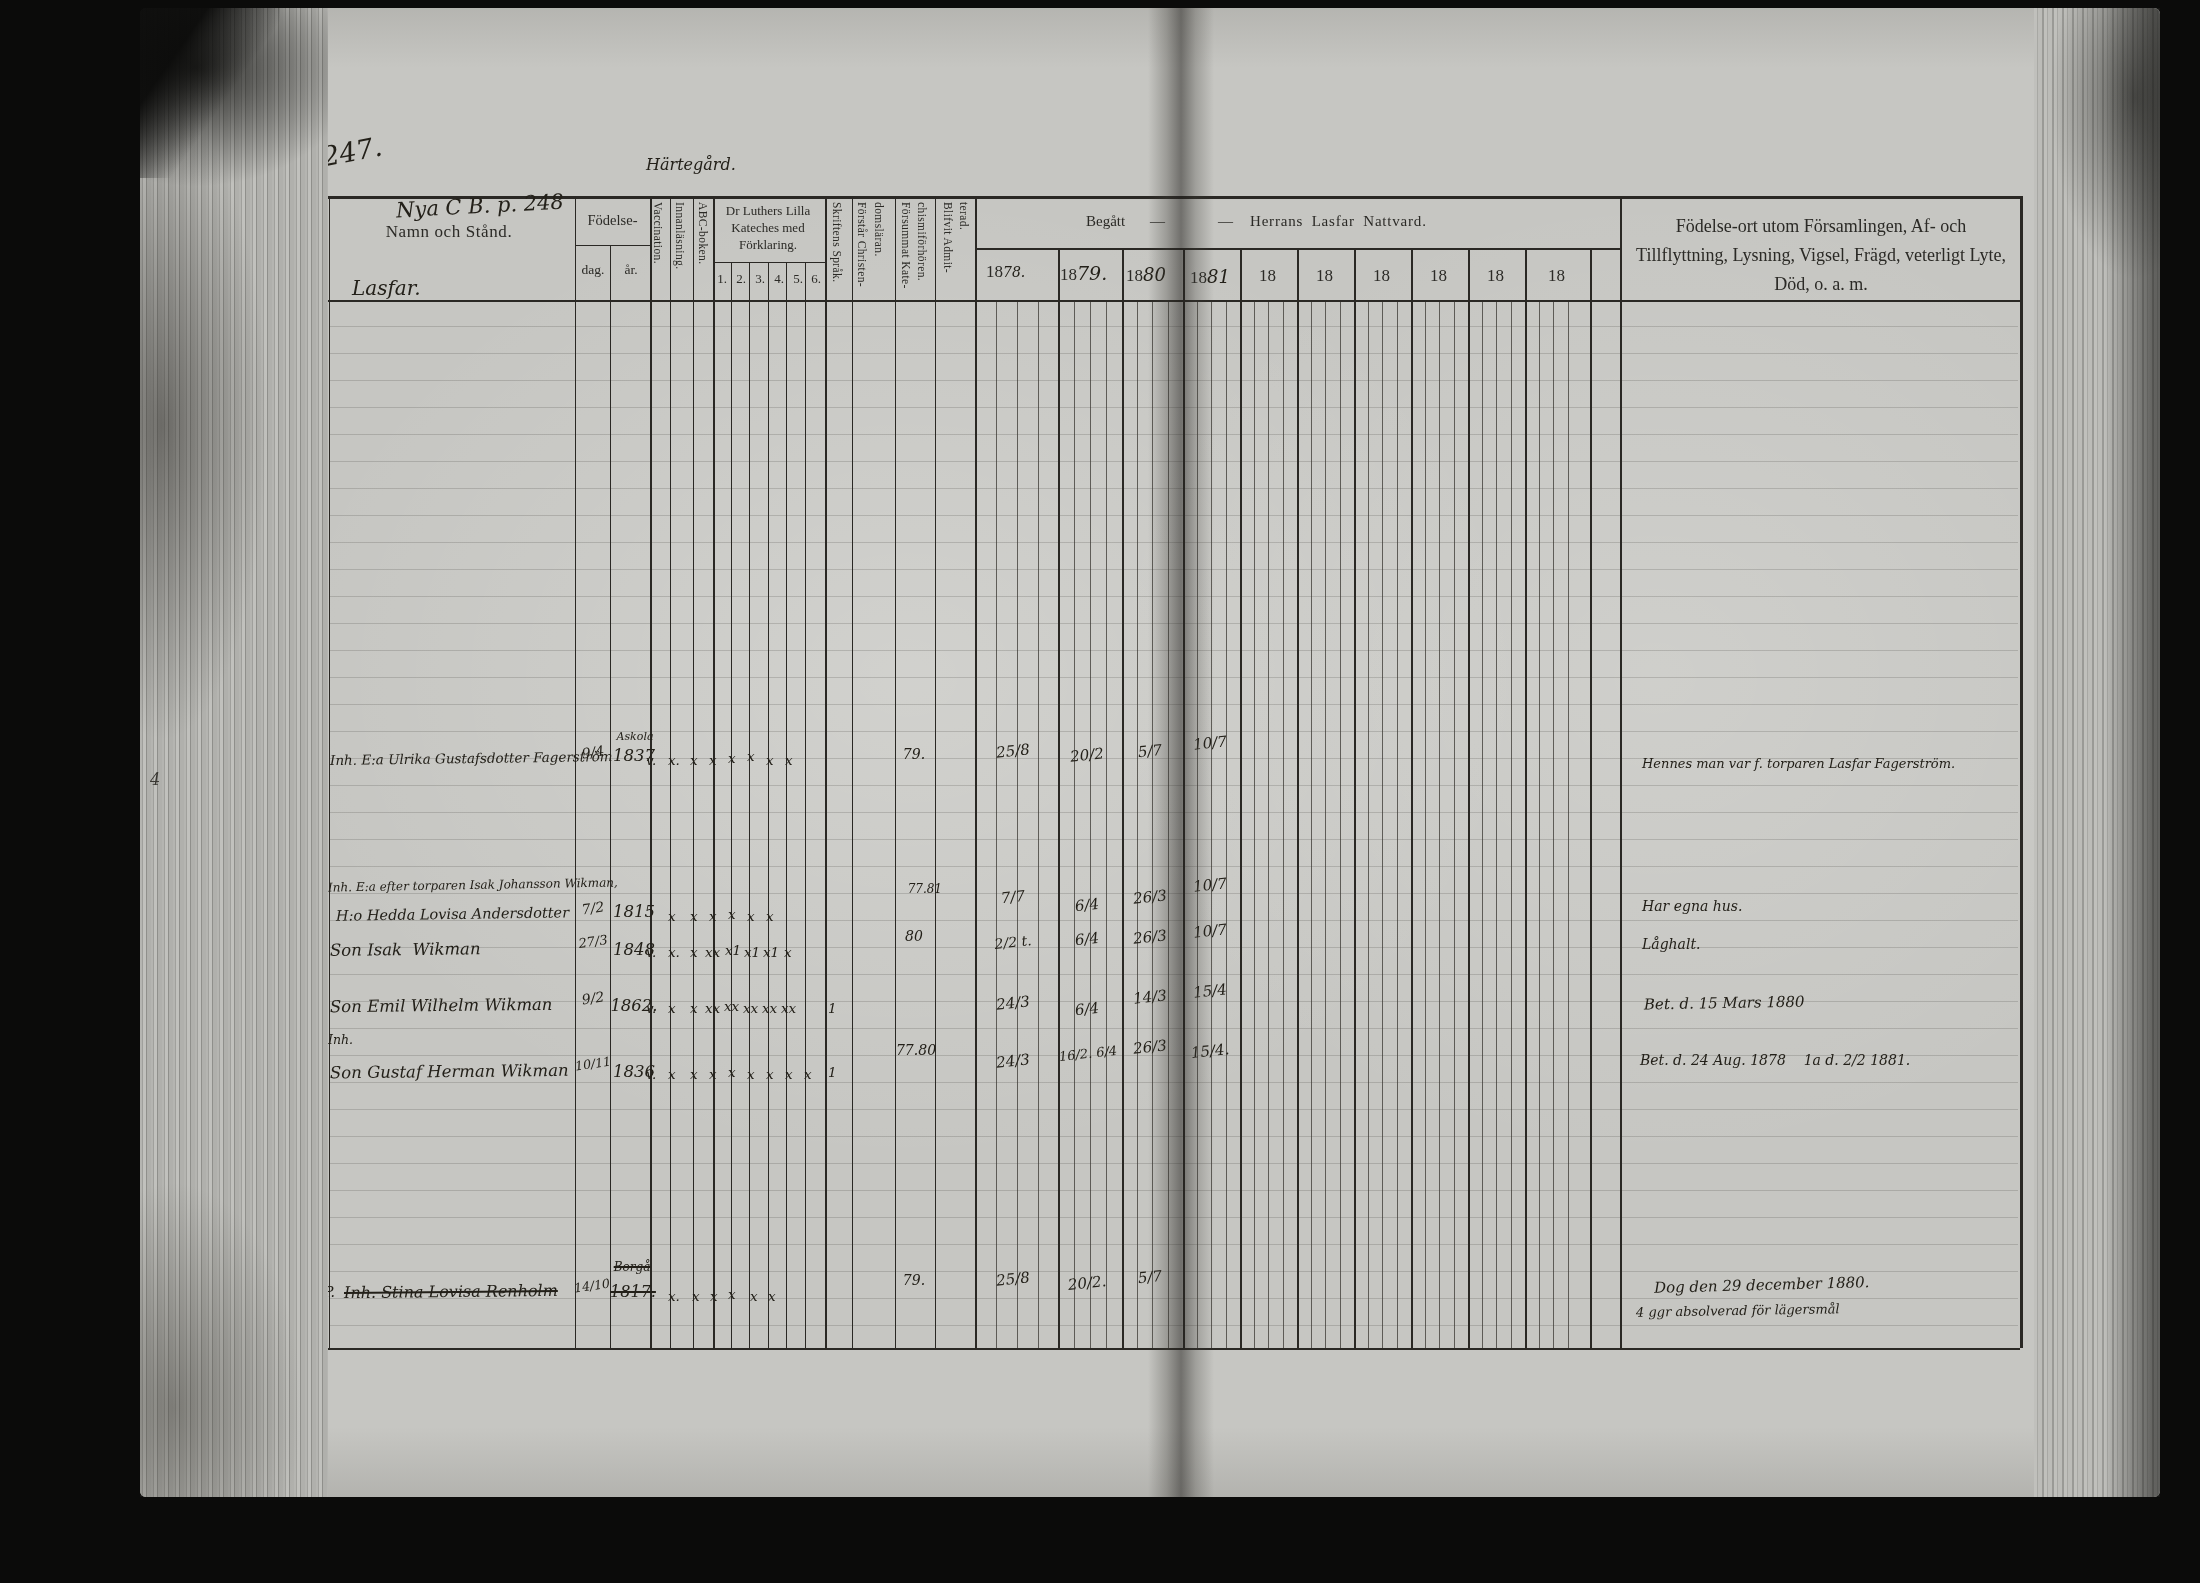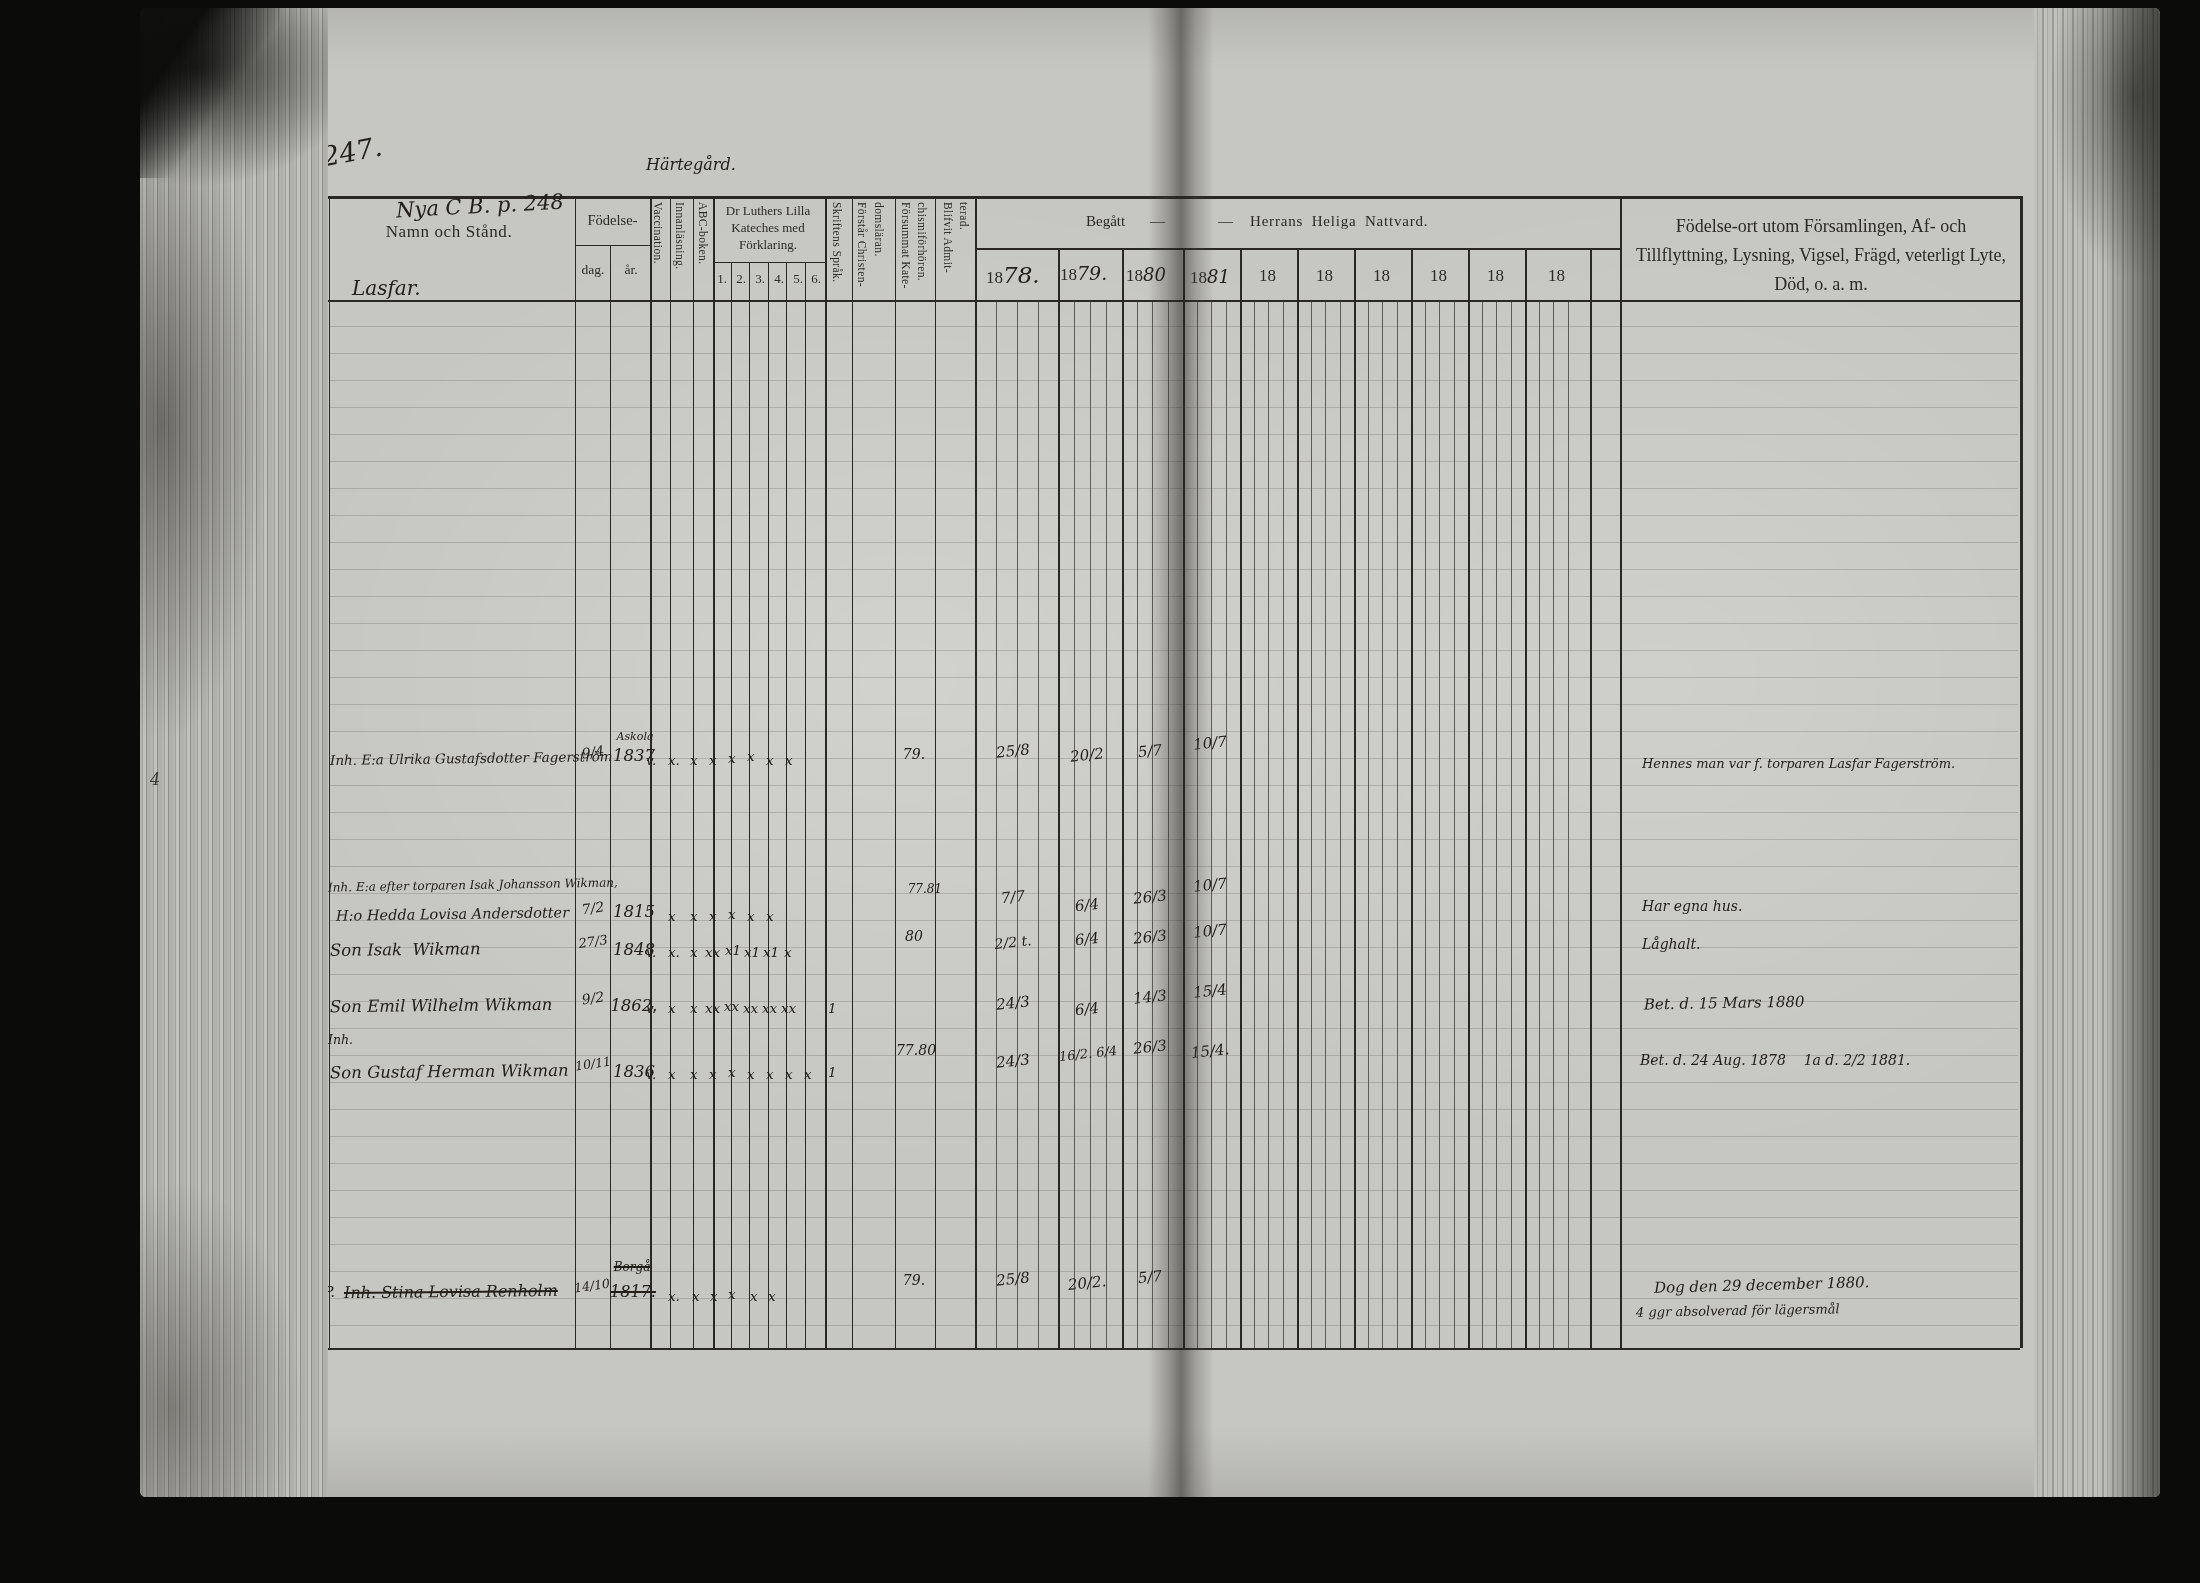--- a/index.html
+++ b/index.html
@@ -143,23 +143,23 @@
   <div class="printed vert" style="left:856px;top:202px;height:98px;font-size:11.5px;">Förstår Christen-</div>
   <div class="printed vert" style="left:873px;top:202px;height:98px;font-size:11.5px;">domsläran.</div>
   <div class="printed vert" style="left:900px;top:202px;height:98px;font-size:11.5px;">Försummat Kate-</div>
   <div class="printed vert" style="left:916px;top:202px;height:98px;font-size:11.5px;">chismiförhören.</div>
   <div class="printed vert" style="left:942px;top:202px;height:98px;font-size:11.5px;">Blifvit Admit-</div>
   <div class="printed vert" style="left:958px;top:202px;height:98px;font-size:11.5px;">terad.</div>
 
   <div class="printed" style="left:1086px;top:213px;font-size:15px;">Begått</div>
   <div class="printed" style="left:1150px;top:213px;font-size:15px;">—</div>
   <div class="printed" style="left:1218px;top:213px;font-size:15px;">—</div>
-  <div class="printed" style="left:1250px;top:213px;font-size:15px;letter-spacing:.8px;word-spacing:4px;">Herrans Heliga Nattvard.</div>
-
-  <div class="abs" style="left:986px;top:262px;z-index:6;"><span class="printed" style="position:static;font-size:17px;">18</span><span class="hw" style="position:static;font-size:23px;">78.</span></div>
+  <div class="printed" style="left:1250px;top:213px;font-size:15px;letter-spacing:.8px;word-spacing:4px;">Herrans Lasfar Nattvard.</div>
+
+  <div class="abs" style="left:986px;top:262px;z-index:6;"><span class="printed" style="position:static;font-size:17px;">18</span><span class="hw" style="position:static;font-size:14px;">78.</span></div>
   <div class="abs" style="left:1060px;top:262px;z-index:6;"><span class="printed" style="position:static;font-size:17px;">18</span><span class="hw" style="position:static;font-size:19px;">79.</span></div>
   <div class="abs" style="left:1126px;top:264px;z-index:6;"><span class="printed" style="position:static;font-size:17px;">18</span><span class="hw" style="position:static;font-size:18px;">80</span></div>
 
   <div class="abs" style="left:1190px;top:266px;z-index:6;"><span class="printed" style="position:static;font-size:17px;">18</span><span class="hw" style="position:static;font-size:18px;">81</span></div>
   <div class="printed" style="left:1259px;top:266px;font-size:17px;">18</div>
   <div class="printed" style="left:1316px;top:266px;font-size:17px;">18</div>
   <div class="printed" style="left:1373px;top:266px;font-size:17px;">18</div>
   <div class="printed" style="left:1430px;top:266px;font-size:17px;">18</div>
   <div class="printed" style="left:1487px;top:266px;font-size:17px;">18</div>
   <div class="printed" style="left:1548px;top:266px;font-size:17px;">18</div>

